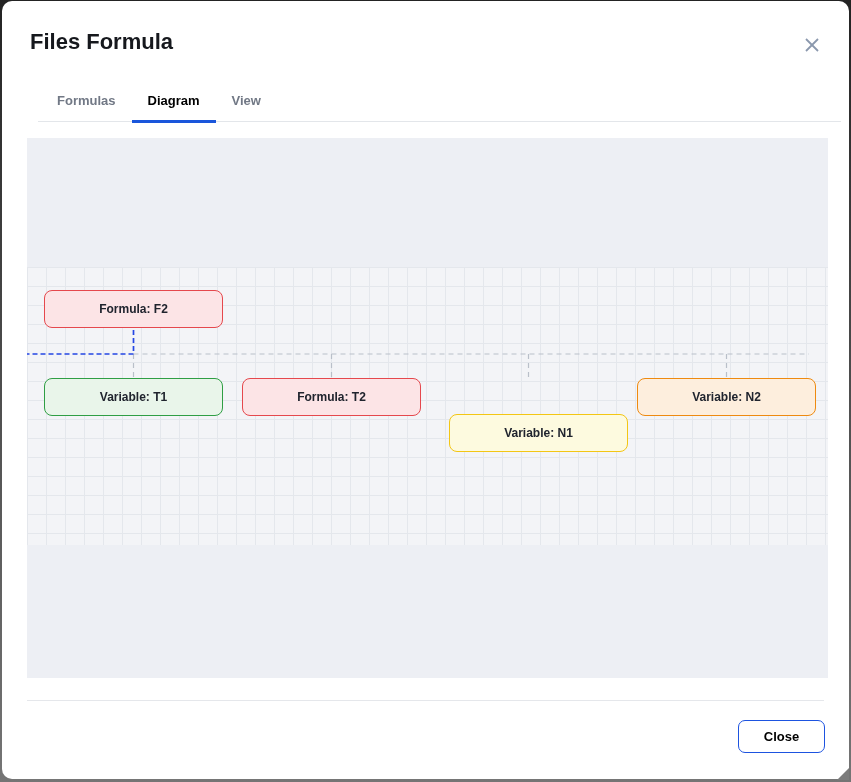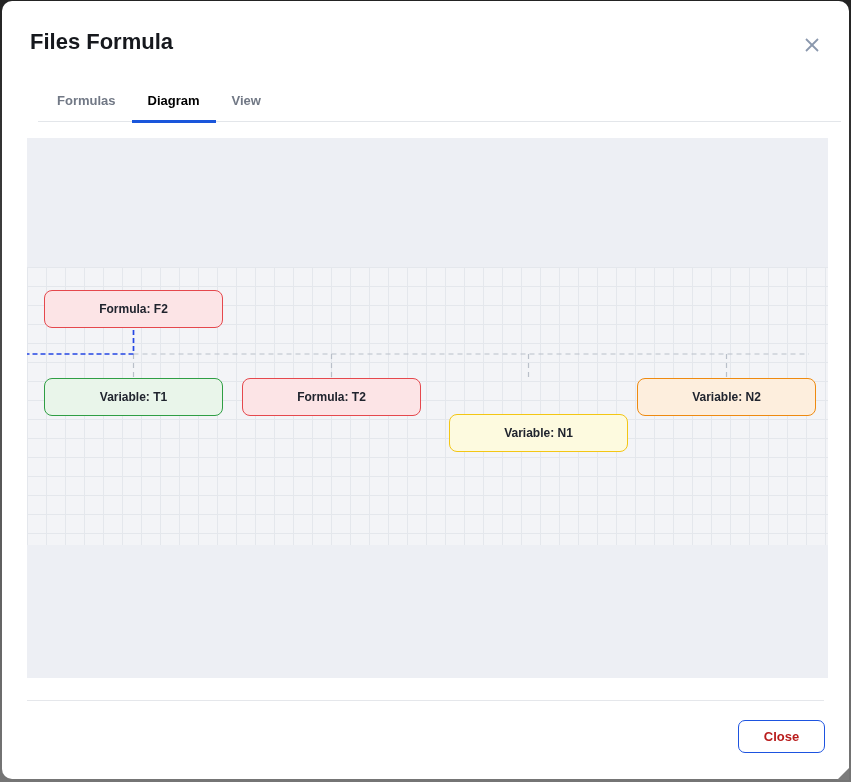--- a/index.html
+++ b/index.html
@@ -75,21 +75,21 @@
   .footer-divider {
     position: absolute; left: 25px; right: 25px; top: 699px;
     height: 1px; background: #e5e7eb;
   }
   .close-btn {
     position: absolute; left: 736px; top: 719px;
     width: 87px; height: 33px;
     background: #ffffff;
     border: 1.5px solid #1d53e0;
     border-radius: 7px;
-    color: #b91c1c; font-size: 13px; font-weight: 600;
+    color: #000000; font-size: 13px; font-weight: 600;
     font-family: "Liberation Sans", sans-serif;
     display: flex; align-items: center; justify-content: center;
     cursor: pointer;
   }
   .resize-handle {
     position: absolute; right: 2px; bottom: 2px;
     width: 0; height: 0;
     border-style: solid;
     border-width: 0 0 12px 12px;
     border-color: transparent transparent #7c7c7c transparent;

